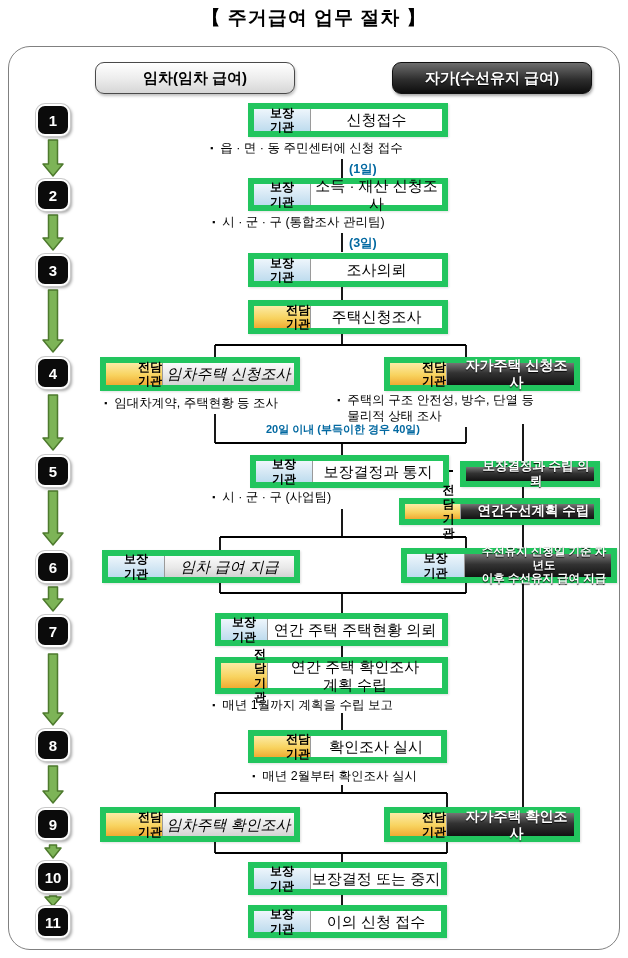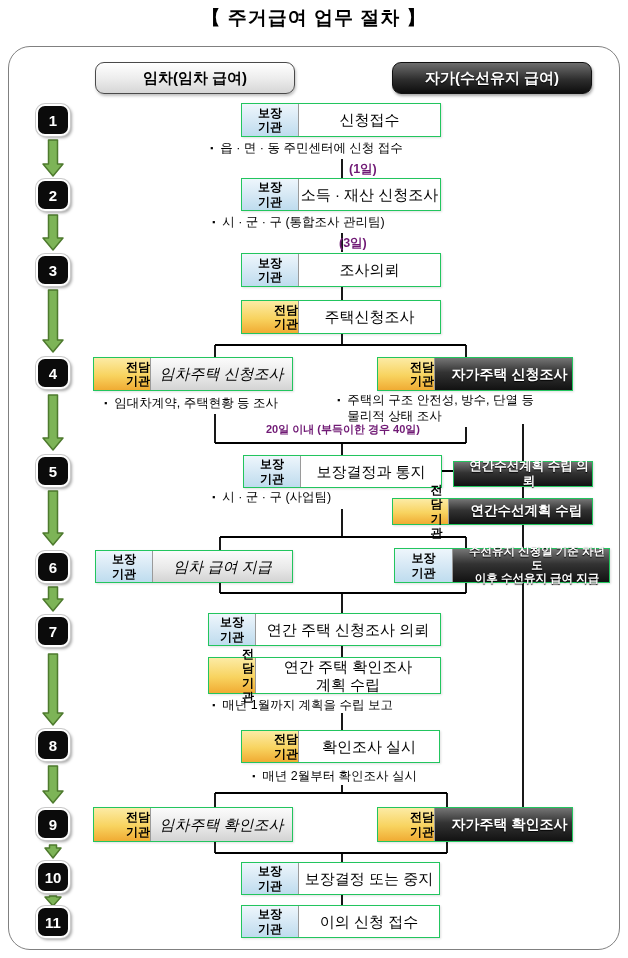--- a/index.html
+++ b/index.html
@@ -22,41 +22,41 @@
         background:linear-gradient(180deg,#6e6e6e 0%,#2e2e2e 55%,#0d0d0d 100%);
         box-shadow:1px 2px 3px rgba(0,0,0,.35);text-shadow:0 1px 1px #000;}
 
   
   .badge{position:absolute;left:36px;width:34px;height:32px;background:#0b0b0b;
          border:2px solid #fff;border-radius:9px;color:#fff;font-size:15px;font-weight:700;
          display:flex;align-items:center;justify-content:center;
          box-shadow:0 0 0 1px #c9c9c9,2px 2px 3px rgba(0,0,0,.35);}
 
   
-  .fbox{position:absolute;display:flex;border:1px solid #22c55e;background:#8b5cf6;
-        box-shadow:1px 1px 2px rgba(0,0,0,.12);}
+  .fbox{position:absolute;display:flex;border:6px solid #22c55e;background:#8b5cf6;
+        box-shadow:1px 1px 2px rgba(0,0,0,.12);margin-left:7px;}
   .flabel{flex:0 0 57px;display:flex;align-items:center;justify-content:center;text-align:center;
         font-size:12px;font-weight:600;line-height:1.2;white-space:pre-line;
         border-right:1px solid #9a9a9a;}
   .lbl-blue{background:linear-gradient(180deg,#eef6fc 0%,#d4e7f4 55%,#bedcee 100%);}
   .lbl-yellow{background:linear-gradient(180deg,#fcebA5 0%,#f8d35f 55%,#f0ab33 100%);padding-left:32px;}
   .fmain{flex:1;display:flex;align-items:center;justify-content:center;text-align:center;
         font-size:15px;line-height:1.2;white-space:pre-line;background:#fff;}
   .m-gray{background:linear-gradient(180deg,#fbfbfb 0%,#e9e9e9 55%,#d3d3d3 100%);font-style:italic;}
   .m-dark{background:linear-gradient(180deg,#757575 0%,#333 45%,#121212 100%);
         color:#fff;font-weight:700;text-shadow:0 1px 1px #000;padding-left:12px;}
   .sz12 .fmain{font-size:12.5px;}
   .sz13 .fmain{font-size:13.5px;}
   .sz11 .fmain{font-size:11.5px;}
 
   
   .note{position:absolute;display:flex;align-items:flex-start;font-size:12.5px;
         line-height:1.25;white-space:pre-line;}
   .note .bu{font-size:9px;margin:2px 7px 0 0;}
-  .dur{position:absolute;color:#701a75;font-weight:700;font-size:12.5px;white-space:nowrap;}
+  .dur{position:absolute;color:#0369a1;font-weight:700;font-size:12.5px;white-space:nowrap;}
   .dur.center{transform:translateX(-50%);}
 </style>
 </head>
 <body>
 
 <div class="stage">
 
   <div class="title">【 주거급여 업무 절차 】</div>
   <div class="frame"></div>
 
@@ -116,21 +116,21 @@
 
   <div class="fbox" style="left:241px;top:178px;width:200px;height:33px">
     <div class="flabel lbl-blue">보장
 기관</div>
     <div class="fmain">소득 · 재산 신청조사</div>
   </div>
   <div class="note" style="left:212px;top:215px">
     <span class="bu">▪</span>
     <span>시 · 군 · 구 (통합조사 관리팀)</span>
   </div>
-  <div class="dur" style="left:339px;top:235px">(3일)</div>
+  <div class="dur" style="left:349px;top:235px">(3일)</div>
 
   <div class="fbox" style="left:241px;top:253px;width:200px;height:34px">
     <div class="flabel lbl-blue">보장
 기관</div>
     <div class="fmain">조사의뢰</div>
   </div>
   <div class="fbox" style="left:241px;top:300px;width:200px;height:34px">
     <div class="flabel lbl-yellow">전담
 기관</div>
     <div class="fmain">주택신청조사</div>
@@ -156,21 +156,21 @@
 물리적 상태 조사</span>
   </div>
   <div class="dur center" style="left:343px;top:422px;font-size:11px">20일 이내 (부득이한 경우 40일)</div>
 
   <div class="fbox" style="left:243px;top:455px;width:199px;height:33px">
     <div class="flabel lbl-blue">보장
 기관</div>
     <div class="fmain">보장결정과 통지</div>
   </div>
   <div class="fbox sz12" style="left:453px;top:461px;width:140px;height:26px">
-    <div class="fmain m-dark">연간수선계획 수립 의뢰</div>
+    <div class="fmain m-dark">보장결정과 수립 의뢰</div>
   </div>
   <div class="note" style="left:212px;top:490px">
     <span class="bu">▪</span>
     <span>시 · 군 · 구 (사업팀)</span>
   </div>
   <div class="fbox sz13" style="left:392px;top:498px;width:201px;height:27px">
     <div class="flabel lbl-yellow" style="flex-basis:56px">전담
 기관</div>
     <div class="fmain m-dark">연간수선계획 수립</div>
   </div>
@@ -183,21 +183,21 @@
   <div class="fbox sz11" style="left:394px;top:548px;width:216px;height:35px">
     <div class="flabel lbl-blue" style="flex-basis:58px">보장
 기관</div>
     <div class="fmain m-dark">수선유지 신청일 기준 차년도
 이후 수선유지 급여 지급</div>
   </div>
 
   <div class="fbox" style="left:208px;top:613px;width:233px;height:33px">
     <div class="flabel lbl-blue" style="flex-basis:47px">보장
 기관</div>
-    <div class="fmain">연간 주택 신청조사 의뢰</div>
+    <div class="fmain">연간 주택 주택현황 의뢰</div>
   </div>
   <div class="fbox" style="left:208px;top:657px;width:233px;height:37px">
     <div class="flabel lbl-yellow" style="flex-basis:47px">전담
 기관</div>
     <div class="fmain">연간 주택 확인조사
 계획 수립</div>
   </div>
   <div class="note" style="left:212px;top:698px">
     <span class="bu">▪</span>
     <span>매년 1월까지 계획을 수립 보고</span>

